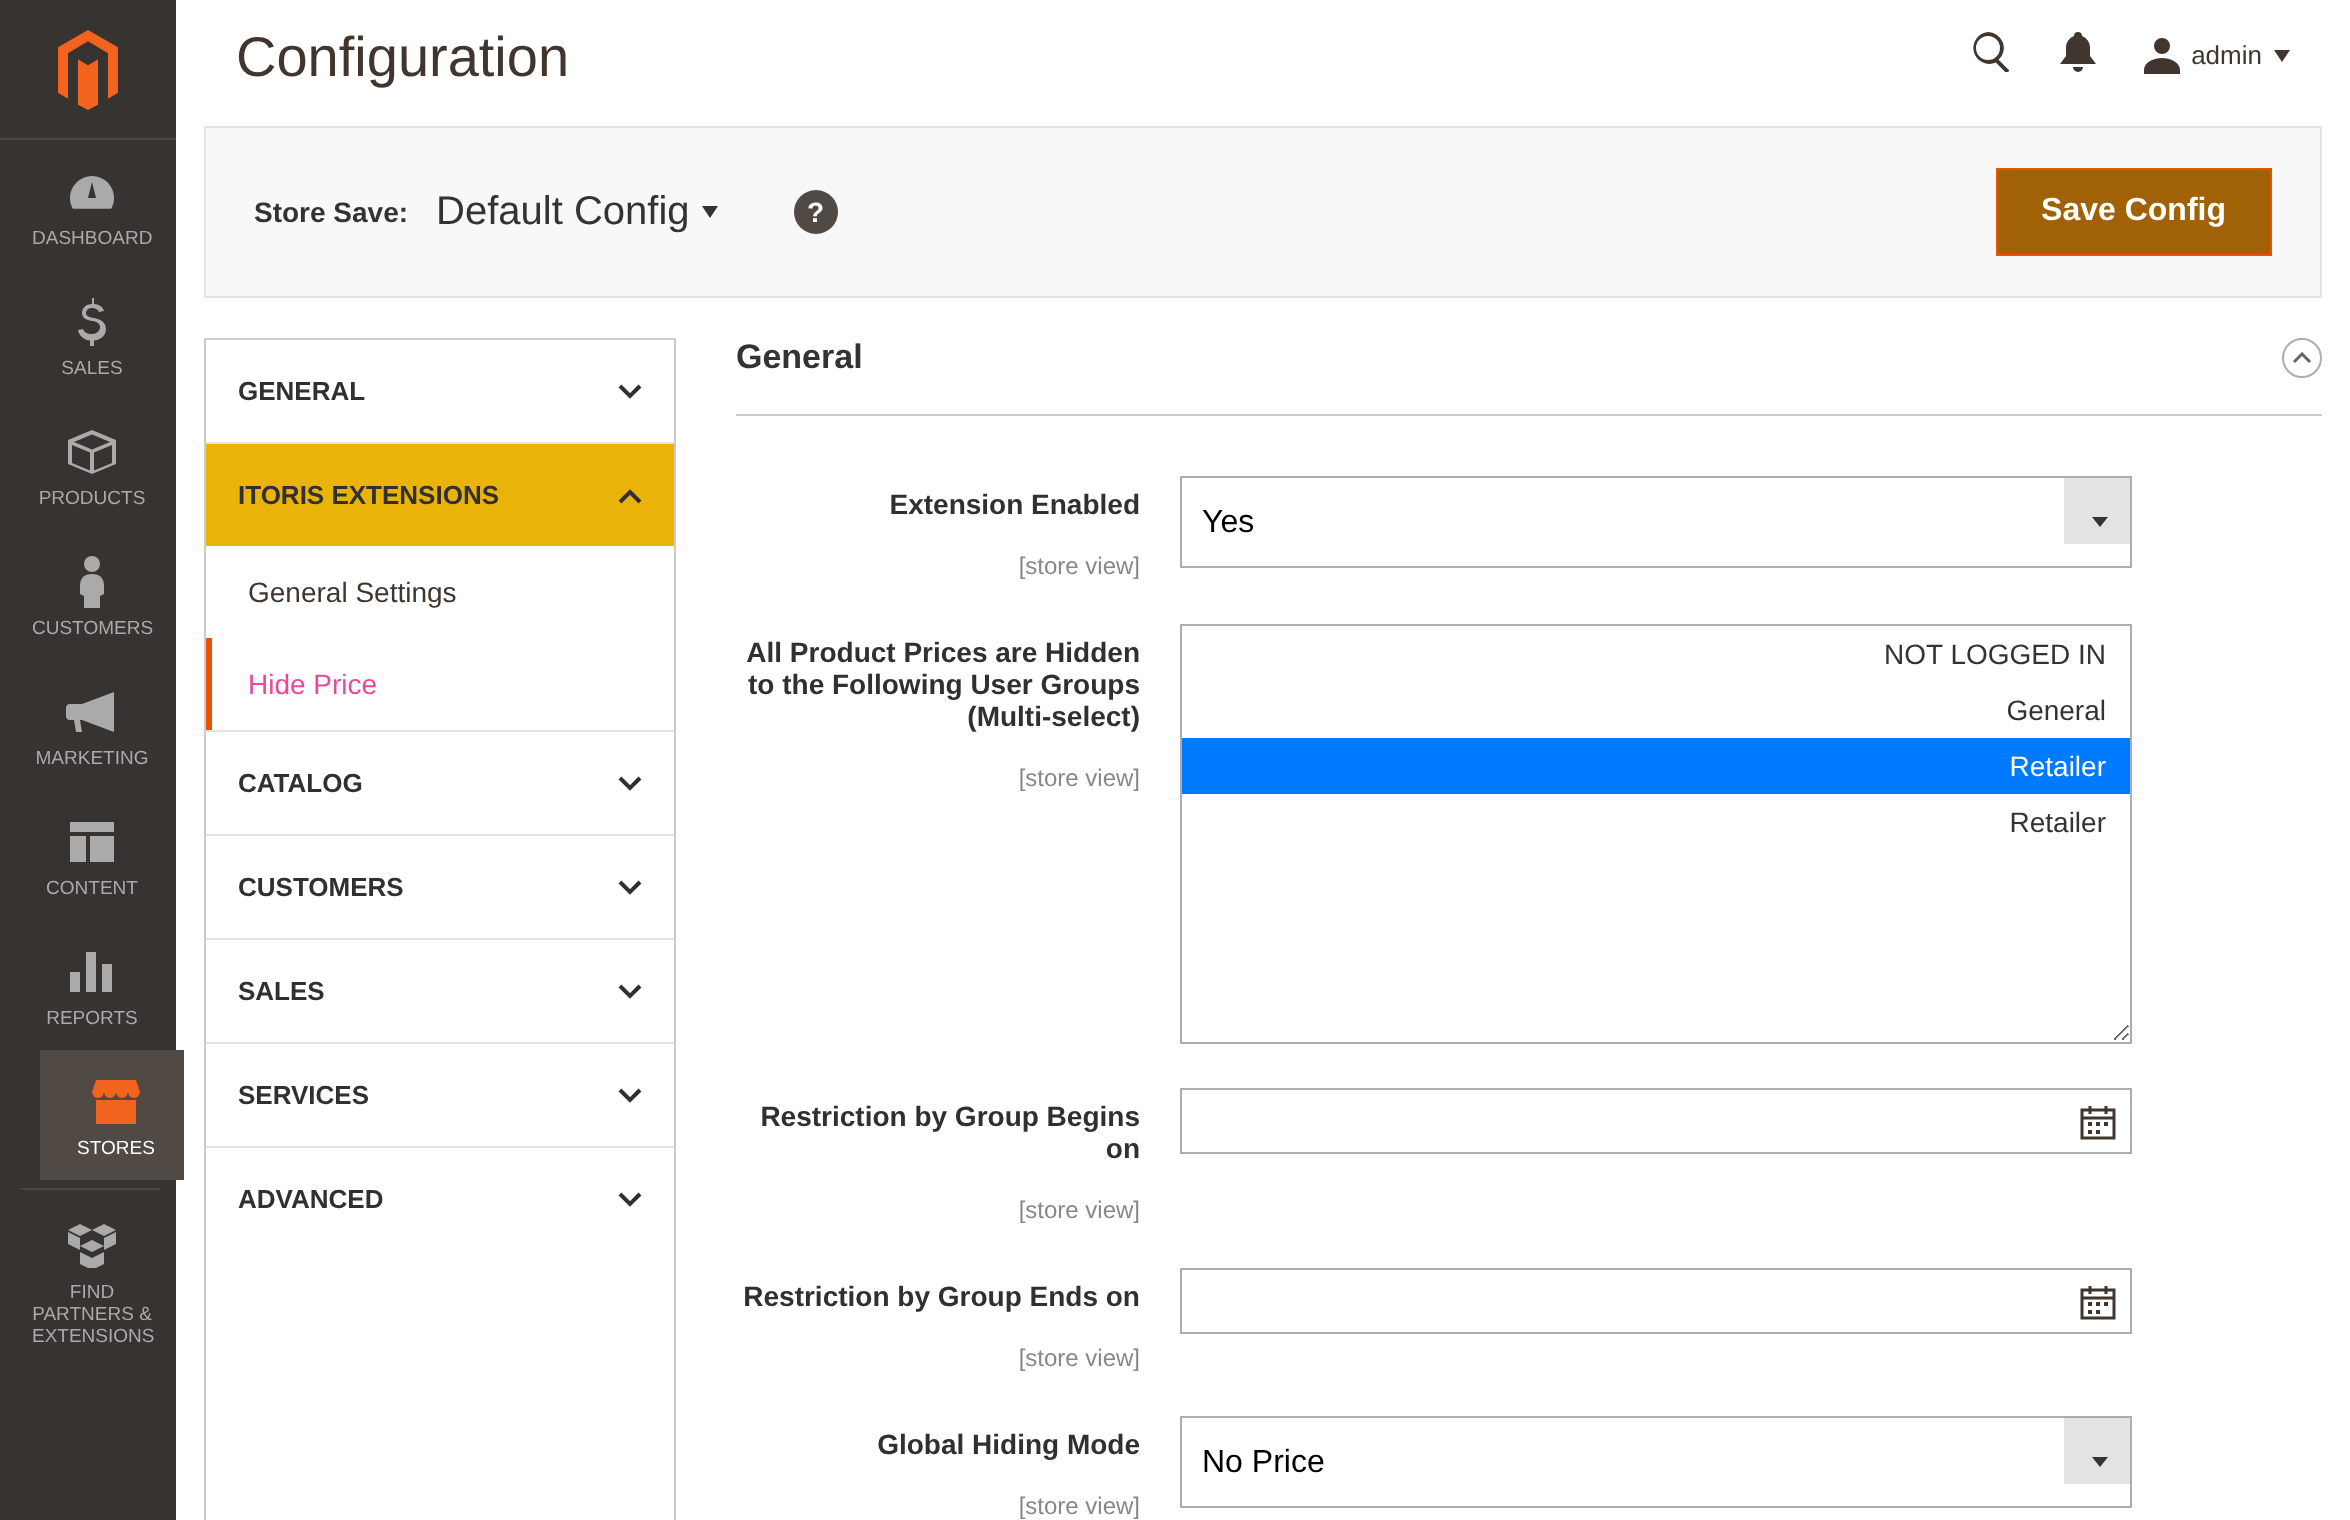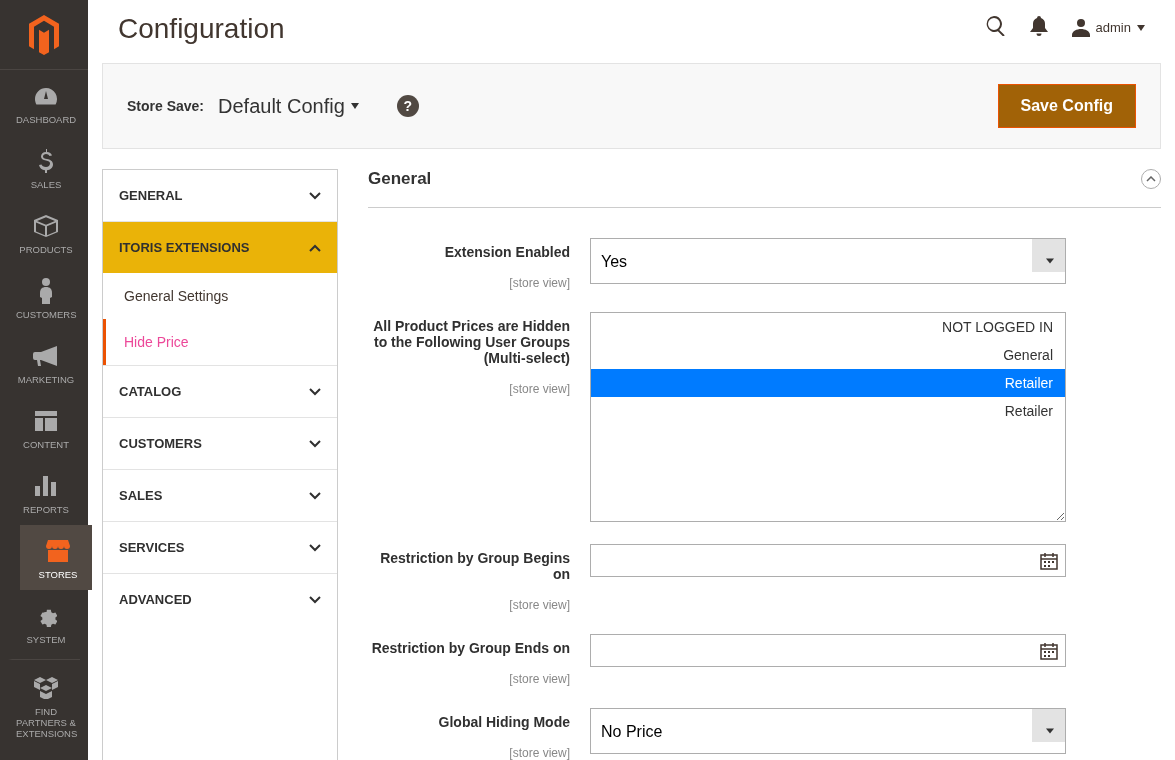--- a/index.html
+++ b/index.html
@@ -144,28 +144,20 @@
 
     <div class="nav-item active">
       <div class="nav-icon">
         <svg width="24" height="22" viewBox="0 0 24 22">
             <path fill="currentColor" d="M2 0h20l2 6a3 3 0 01-6 0 3 3 0 01-6 0 3 3 0 01-6 0 3 3 0 01-6 0L2 0zm0 10h20v12H2V10z"></path>
           </svg>
       </div>
       <span>STORES</span>
     </div>
 
-    <div class="nav-item">
-      <div class="nav-icon">
-        <svg width="22" height="22" viewBox="0 0 22 22">
-            <path fill="currentColor" d="M11 7a4 4 0 100 8 4 4 0 000-8zm9.4 5.5l2-1.5-2-3.5-2.4.8a8 8 0 00-1.7-1l-.4-2.5h-4l-.4 2.5a8 8 0 00-1.7 1L7.4 7.5l-2 3.5 2 1.5a8 8 0 000 2l-2 1.5 2 3.5 2.4-.8a8 8 0 001.7 1l.4 2.5h4l.4-2.5a8 8 0 001.7-1l2.4.8 2-3.5-2-1.5a8 8 0 000-2z"></path>
-          </svg>
-      </div>
-      <span>SYSTEM</span>
-    </div>
 
     <div class="nav-item divided">
       <div class="nav-icon">
         <svg width="24" height="22" viewBox="0 0 24 22">
             <path fill="currentColor" d="M6 0l6 3-6 3-6-3 6-3zm12 0l6 3-6 3-6-3 6-3zM12 8l6 3-6 3-6-3 6-3zM0 4v6l6 3V7L0 4zm24 0l-6 3v6l6-3V4zM6 14v6l6 3v-6l-6-3zm12 0l-6 3v6l6-3v-6z"></path>
           </svg>
       </div>
       <span>FIND PARTNERS &amp; EXTENSIONS</span>
     </div>
   </div>

